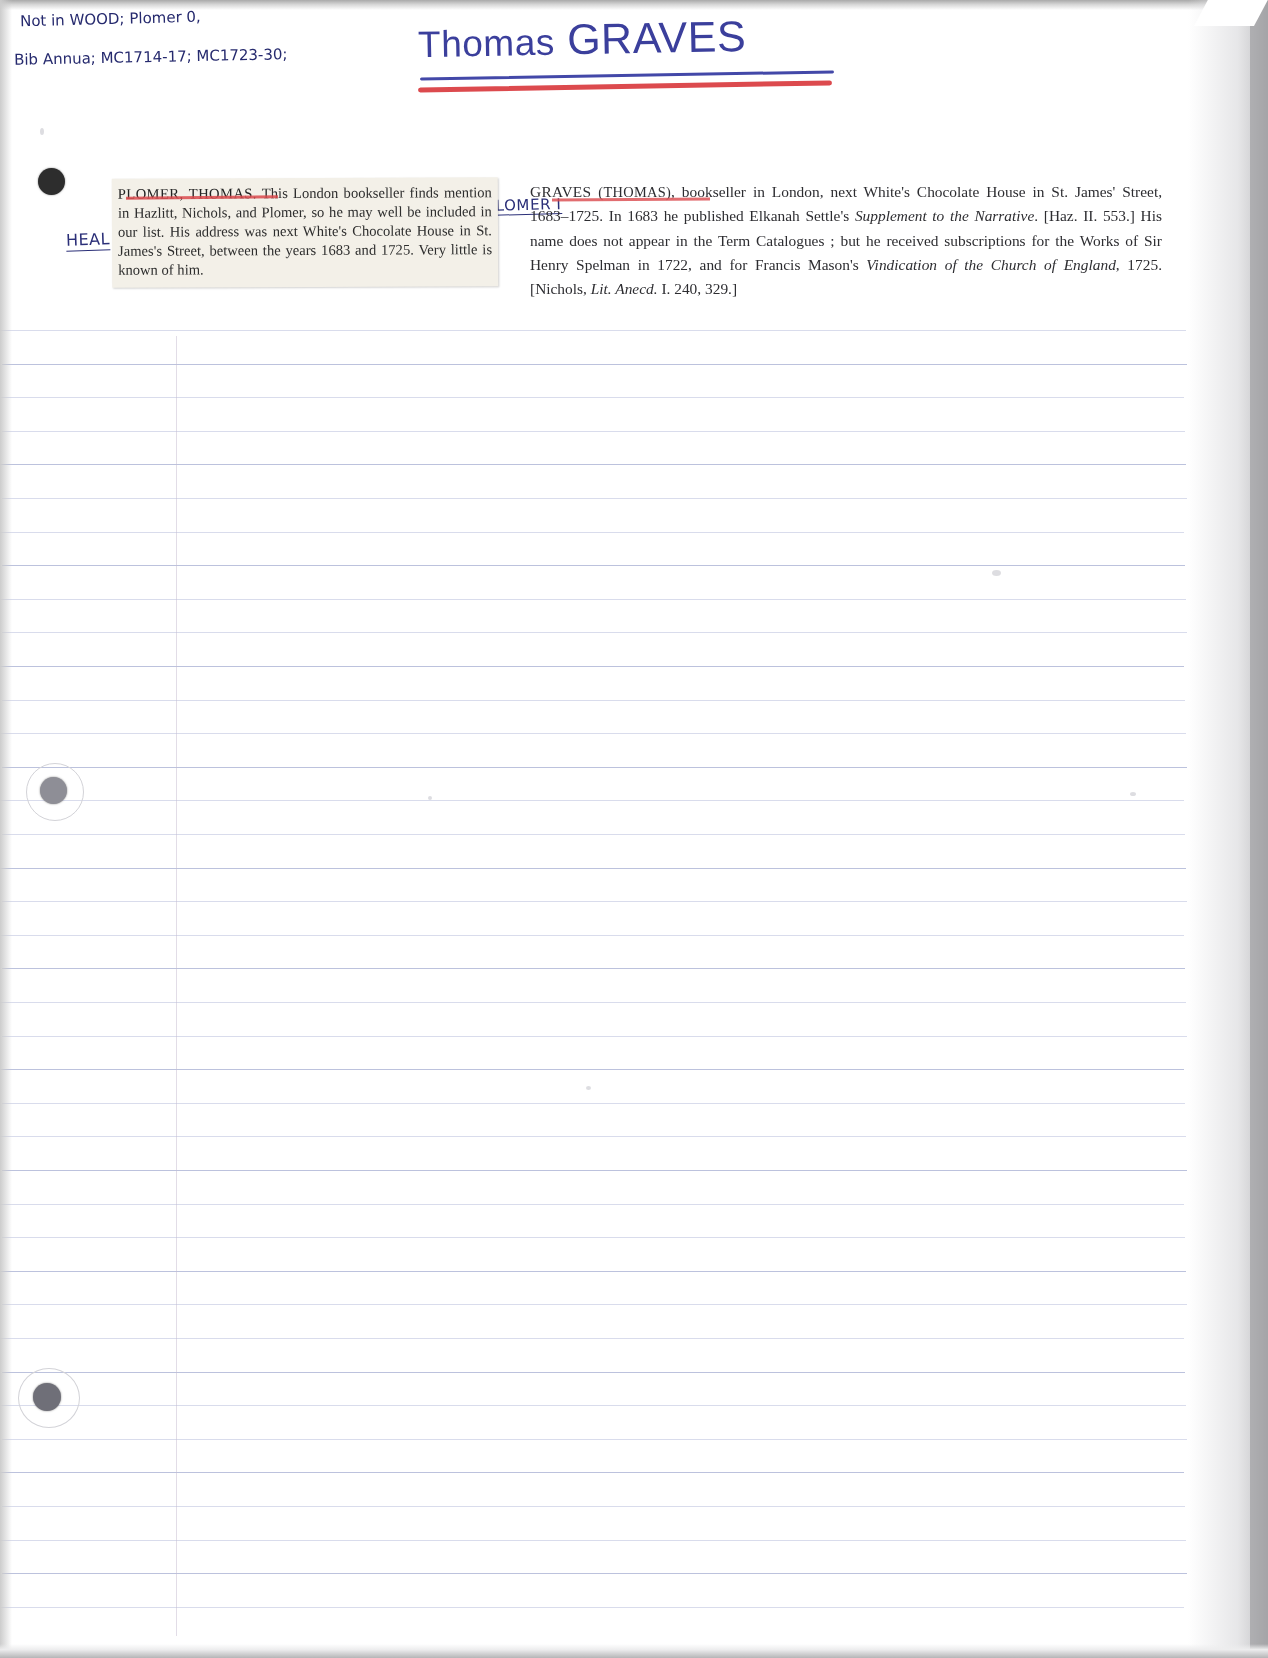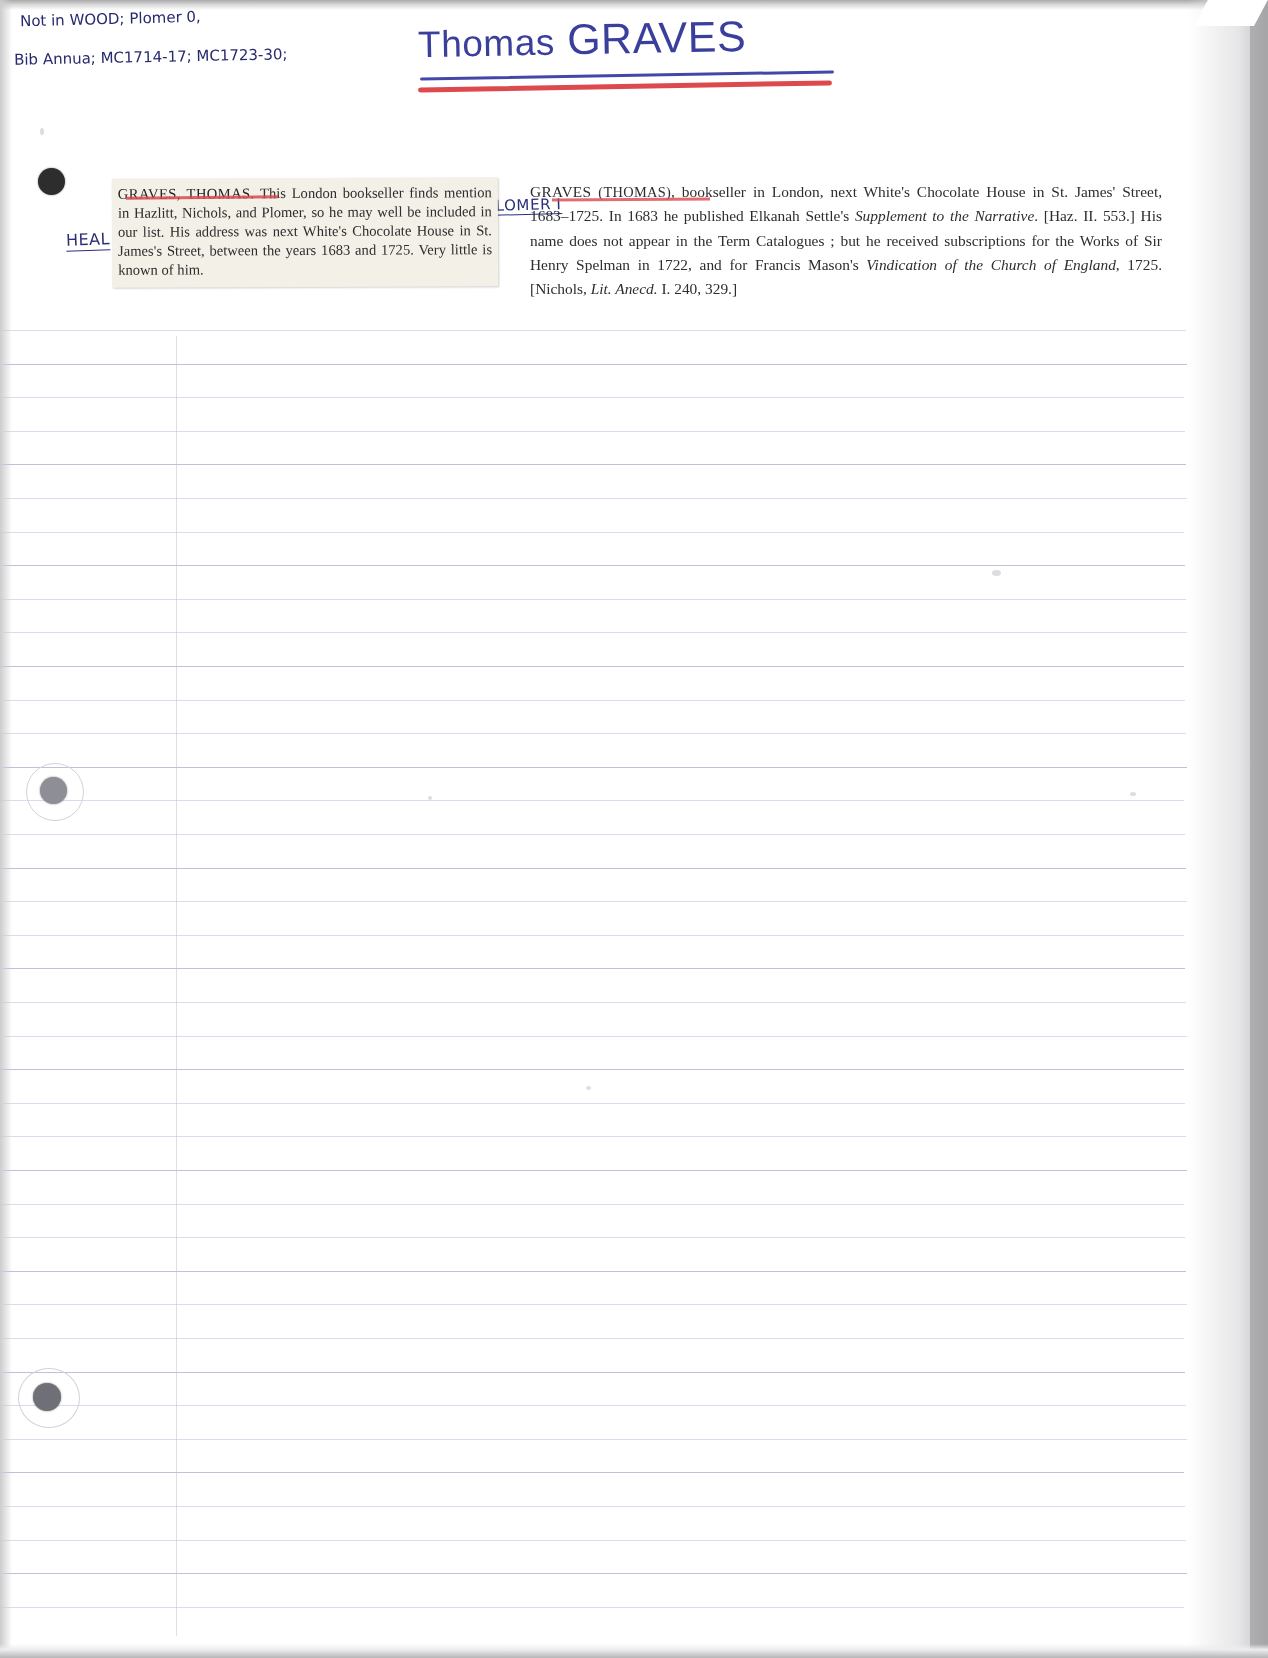--- a/index.html
+++ b/index.html
@@ -290,21 +290,21 @@
     <div class="title-underline-red"></div>
   </div>
 
   <div class="hand" id="note1">Not in WOOD; Plomer 0,</div>
   <div class="hand" id="note2">Bib Annua; MC1714-17; MC1723-30;</div>
   <div class="hand" id="note-heal"><span class="ul">HEAL</span></div>
   <div class="hand" id="note-plomer"><span class="ul">PLOMER I</span></div>
 
   <div id="clip-left">
     <div class="body">
-      <span class="entry-name">GRAVES, THOMAS.</span>
+      <span class="entry-name">PLOMER, THOMAS.</span>
       <span>This London bookseller finds mention in Hazlitt, Nichols, and Plomer, so he may well be included in our list. His address was next White's Chocolate House in St. James's Street, between the years 1683 and 1725. Very little is known of him.</span>
     </div>
   </div>
   <div class="redline-left"></div>
 
   <div id="clip-right">
     <span class="hdr">GRAVES</span>
     <span class="sc">(THOMAS)</span><span>, bookseller in London, next White's Chocolate House in St. James' Street, 1683–1725. In 1683 he published Elkanah Settle's </span><i>Supplement to the Narrative</i><span>. [Haz. II. 553.] His name does not appear in the Term Catalogues ; but he received subscriptions for the Works of Sir Henry Spelman in 1722, and for Francis Mason's </span><i>Vindication of the Church of England</i><span>, 1725. [Nichols, </span><i>Lit. Anecd.</i><span> I. 240, 329.]</span>
   </div>
   <div class="redline-right"></div>

